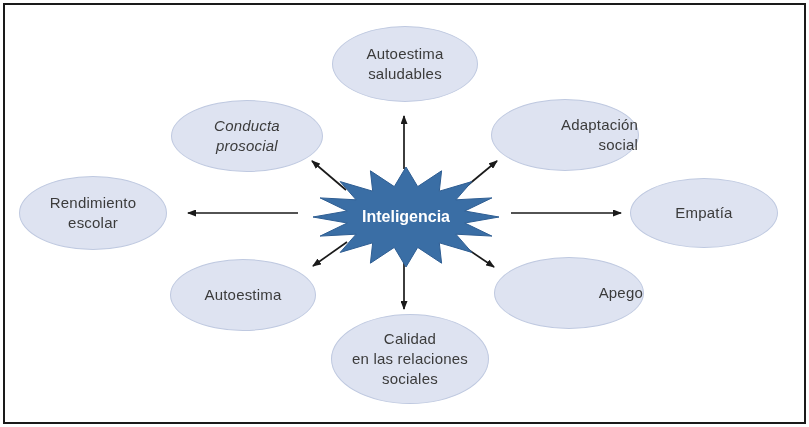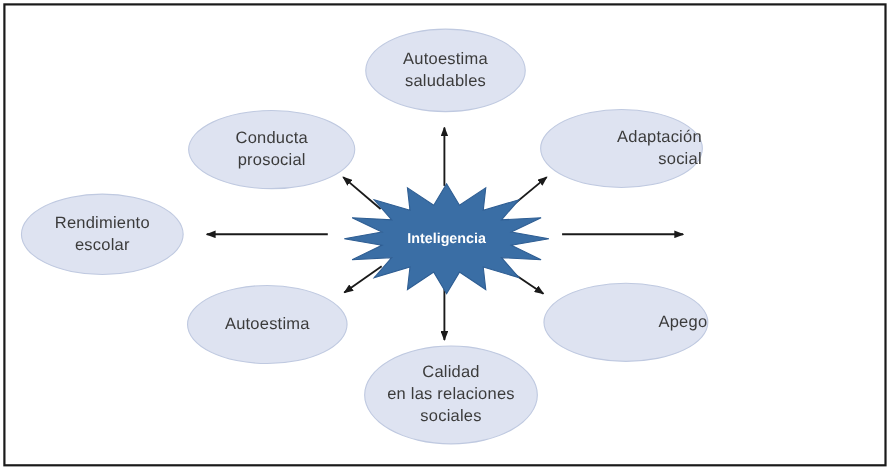--- a/index.html
+++ b/index.html
@@ -43,31 +43,31 @@
     letter-spacing:.2px;
   }
   .node span{display:block;}
   #node-conductas-saludables{left:332px;top:26px;width:146px;height:76px;}
   #node-adaptacion-social{left:491px;top:99px;width:148px;height:72px;align-items:flex-end;}
   #node-empatia{left:630px;top:178px;width:148px;height:70px;}
   #node-apego{left:494px;top:257px;width:150px;height:72px;align-items:flex-end;}
   #node-calidad-relaciones{left:331px;top:314px;width:158px;height:90px;}
   #node-autoestima{left:170px;top:259px;width:146px;height:72px;}
   #node-rendimiento-escolar{left:19px;top:176px;width:148px;height:74px;}
-  #node-conducta-prosocial{left:171px;top:100px;width:152px;height:72px;}
+  #node-conducta-prosocial{left:171px;top:100px;width:152px;height:72px;font-style:italic;}
   .arrows{position:absolute;left:0;top:0;}
   .star-wrap{
     position:absolute;left:311px;top:165px;width:190px;height:104px;
   }
   .star-wrap svg{position:absolute;left:0;top:0;}
   .star-label{
     position:absolute;left:0;top:0;width:190px;height:104px;
     display:flex;flex-direction:column;align-items:center;justify-content:center;
     color:var(--star-text);
-    font-size:13px;font-weight:bold;line-height:22px;
+    font-size:16px;font-weight:bold;line-height:22px;
     text-align:center;
   }
 </style>
 </head>
 <body>
 
 <div class="canvas">
   <div class="frame"></div>
 
   <svg class="arrows" width="809" height="427" viewBox="0 0 809 427">
@@ -89,20 +89,23 @@
   </svg>
 
   <div class="node" id="node-conductas-saludables">
     <span>Autoestima</span>
     <span>saludables</span>
   </div>
   <div class="node" id="node-adaptacion-social">
     <span>Adaptación</span>
     <span>social</span>
   </div>
+  <div class="node" id="node-empatia">
+    <span>Empatía</span>
+  </div>
   <div class="node" id="node-apego">
     <span>Apego</span>
   </div>
   <div class="node" id="node-autoestima">
     <span>Autoestima</span>
   </div>
   <div class="node" id="node-calidad-relaciones">
     <span>Calidad</span>
     <span>en las relaciones</span>
     <span>sociales</span>

